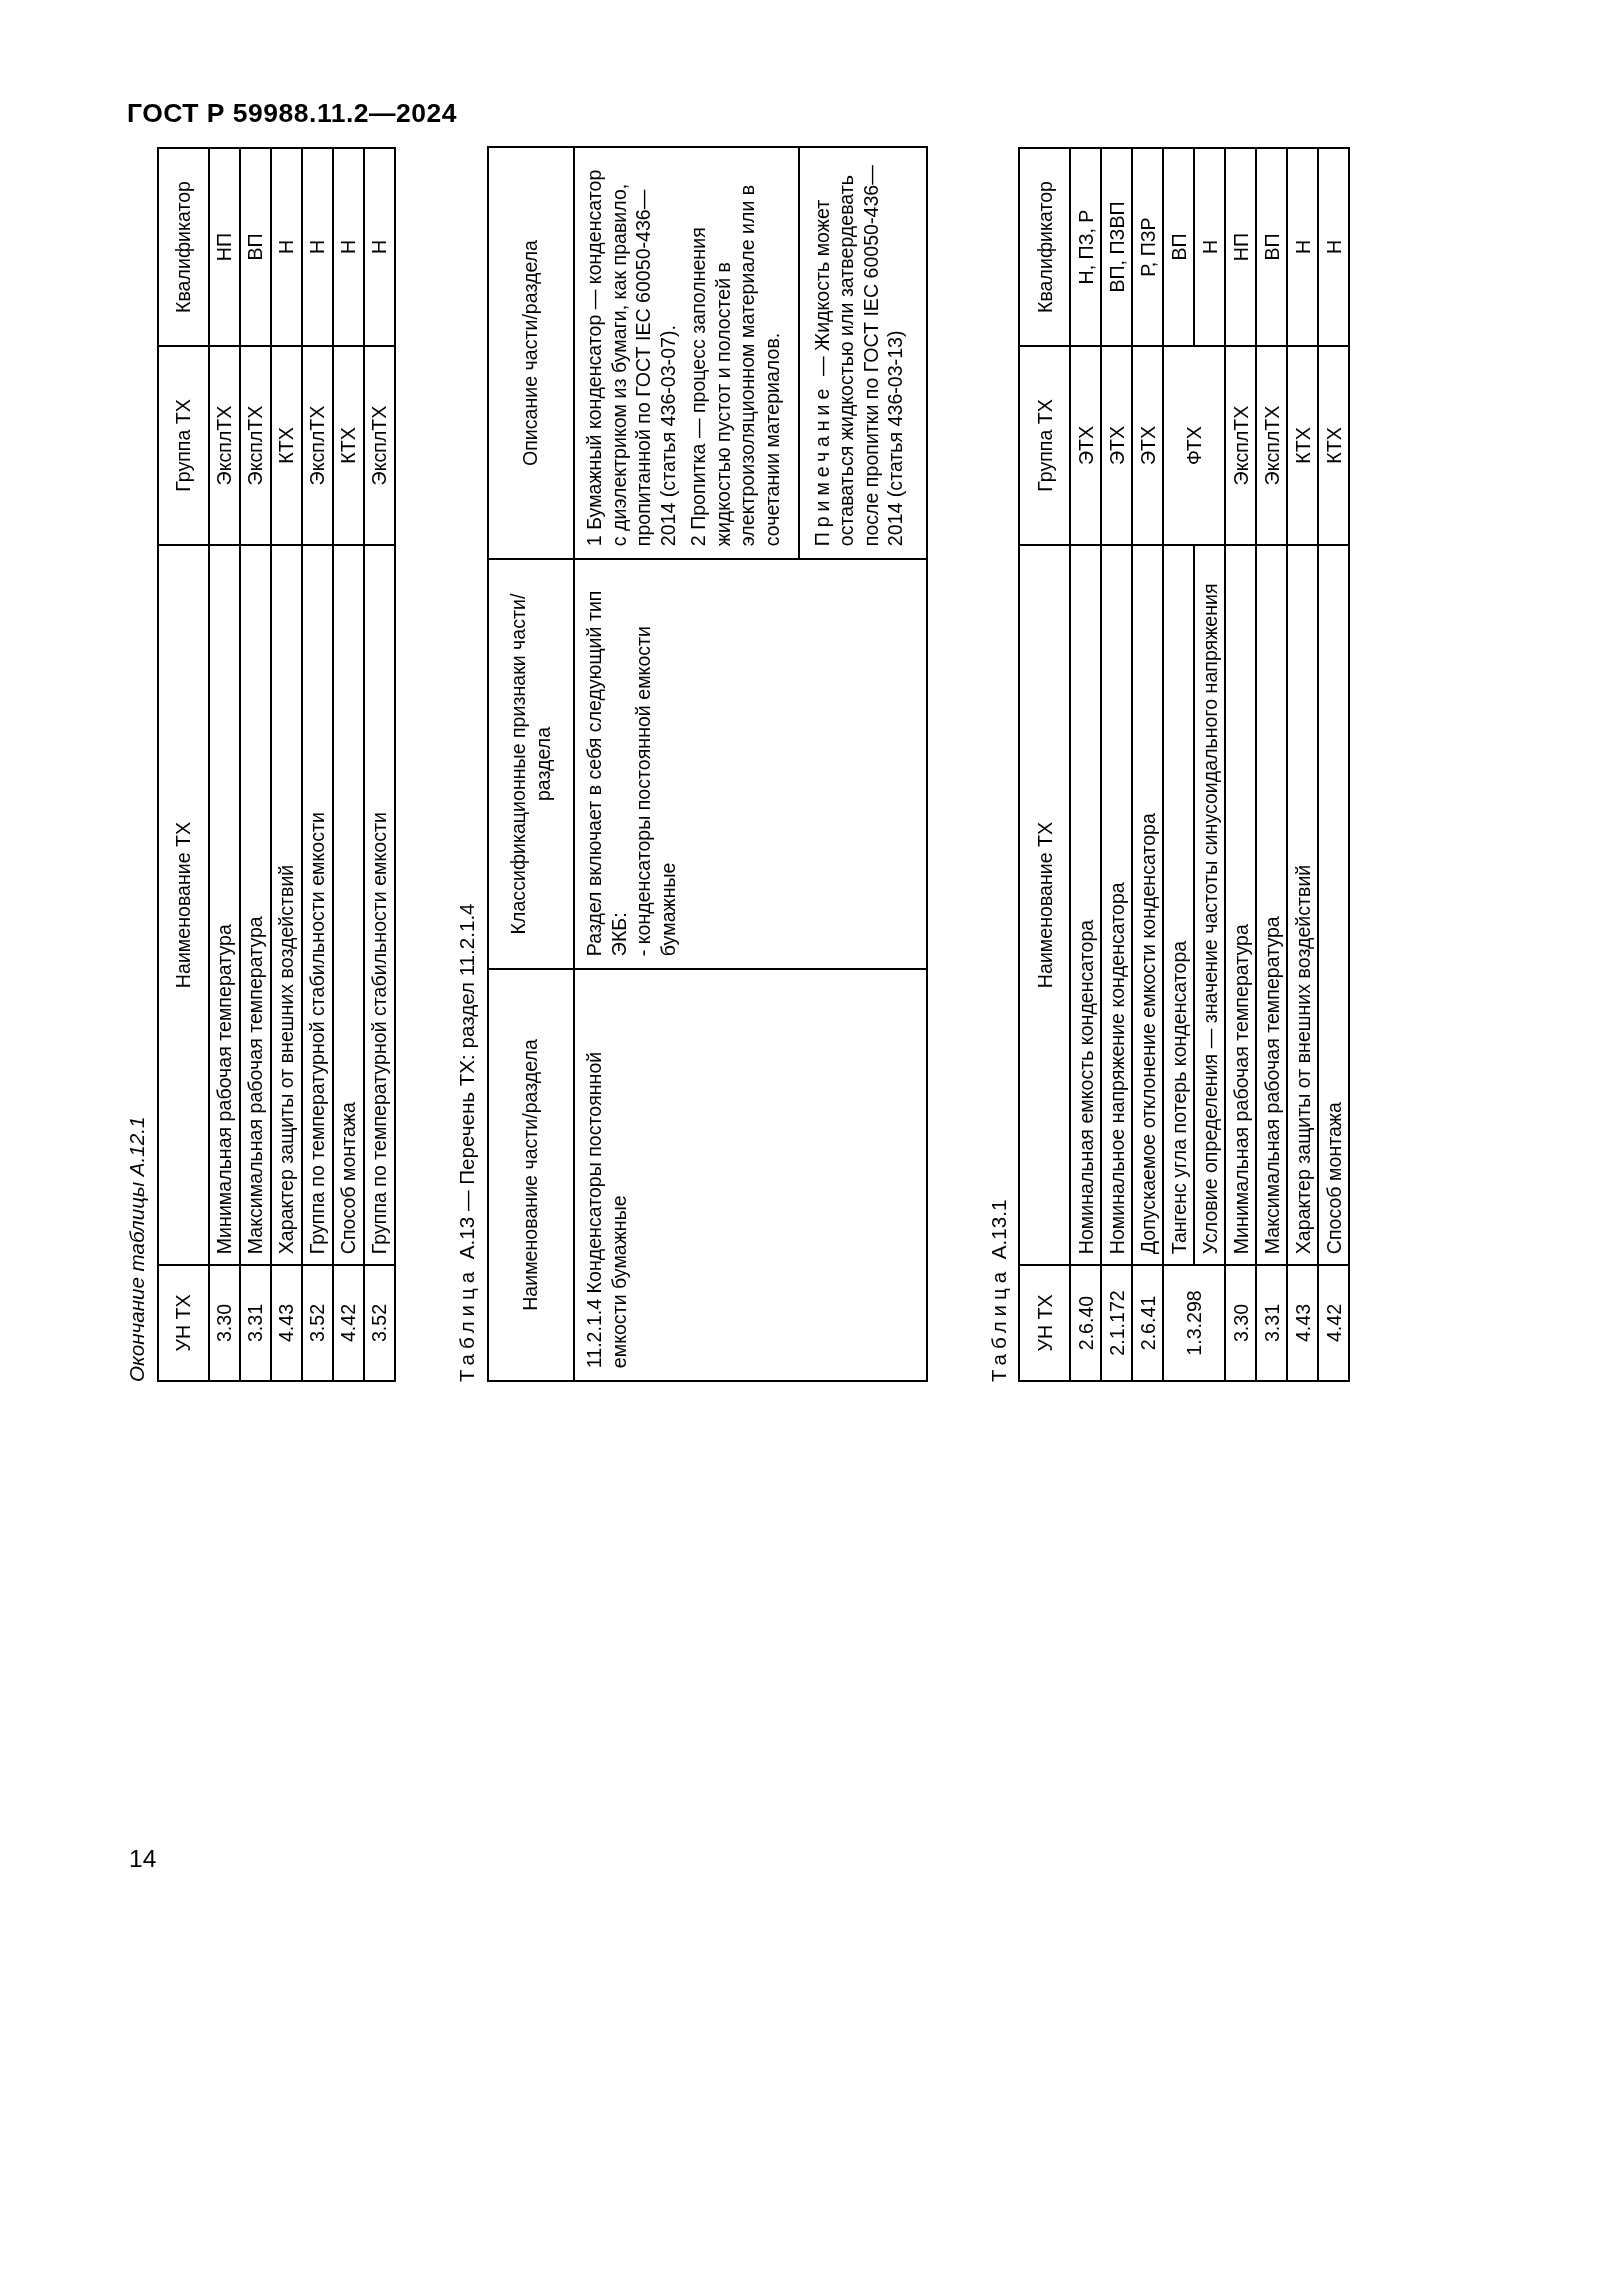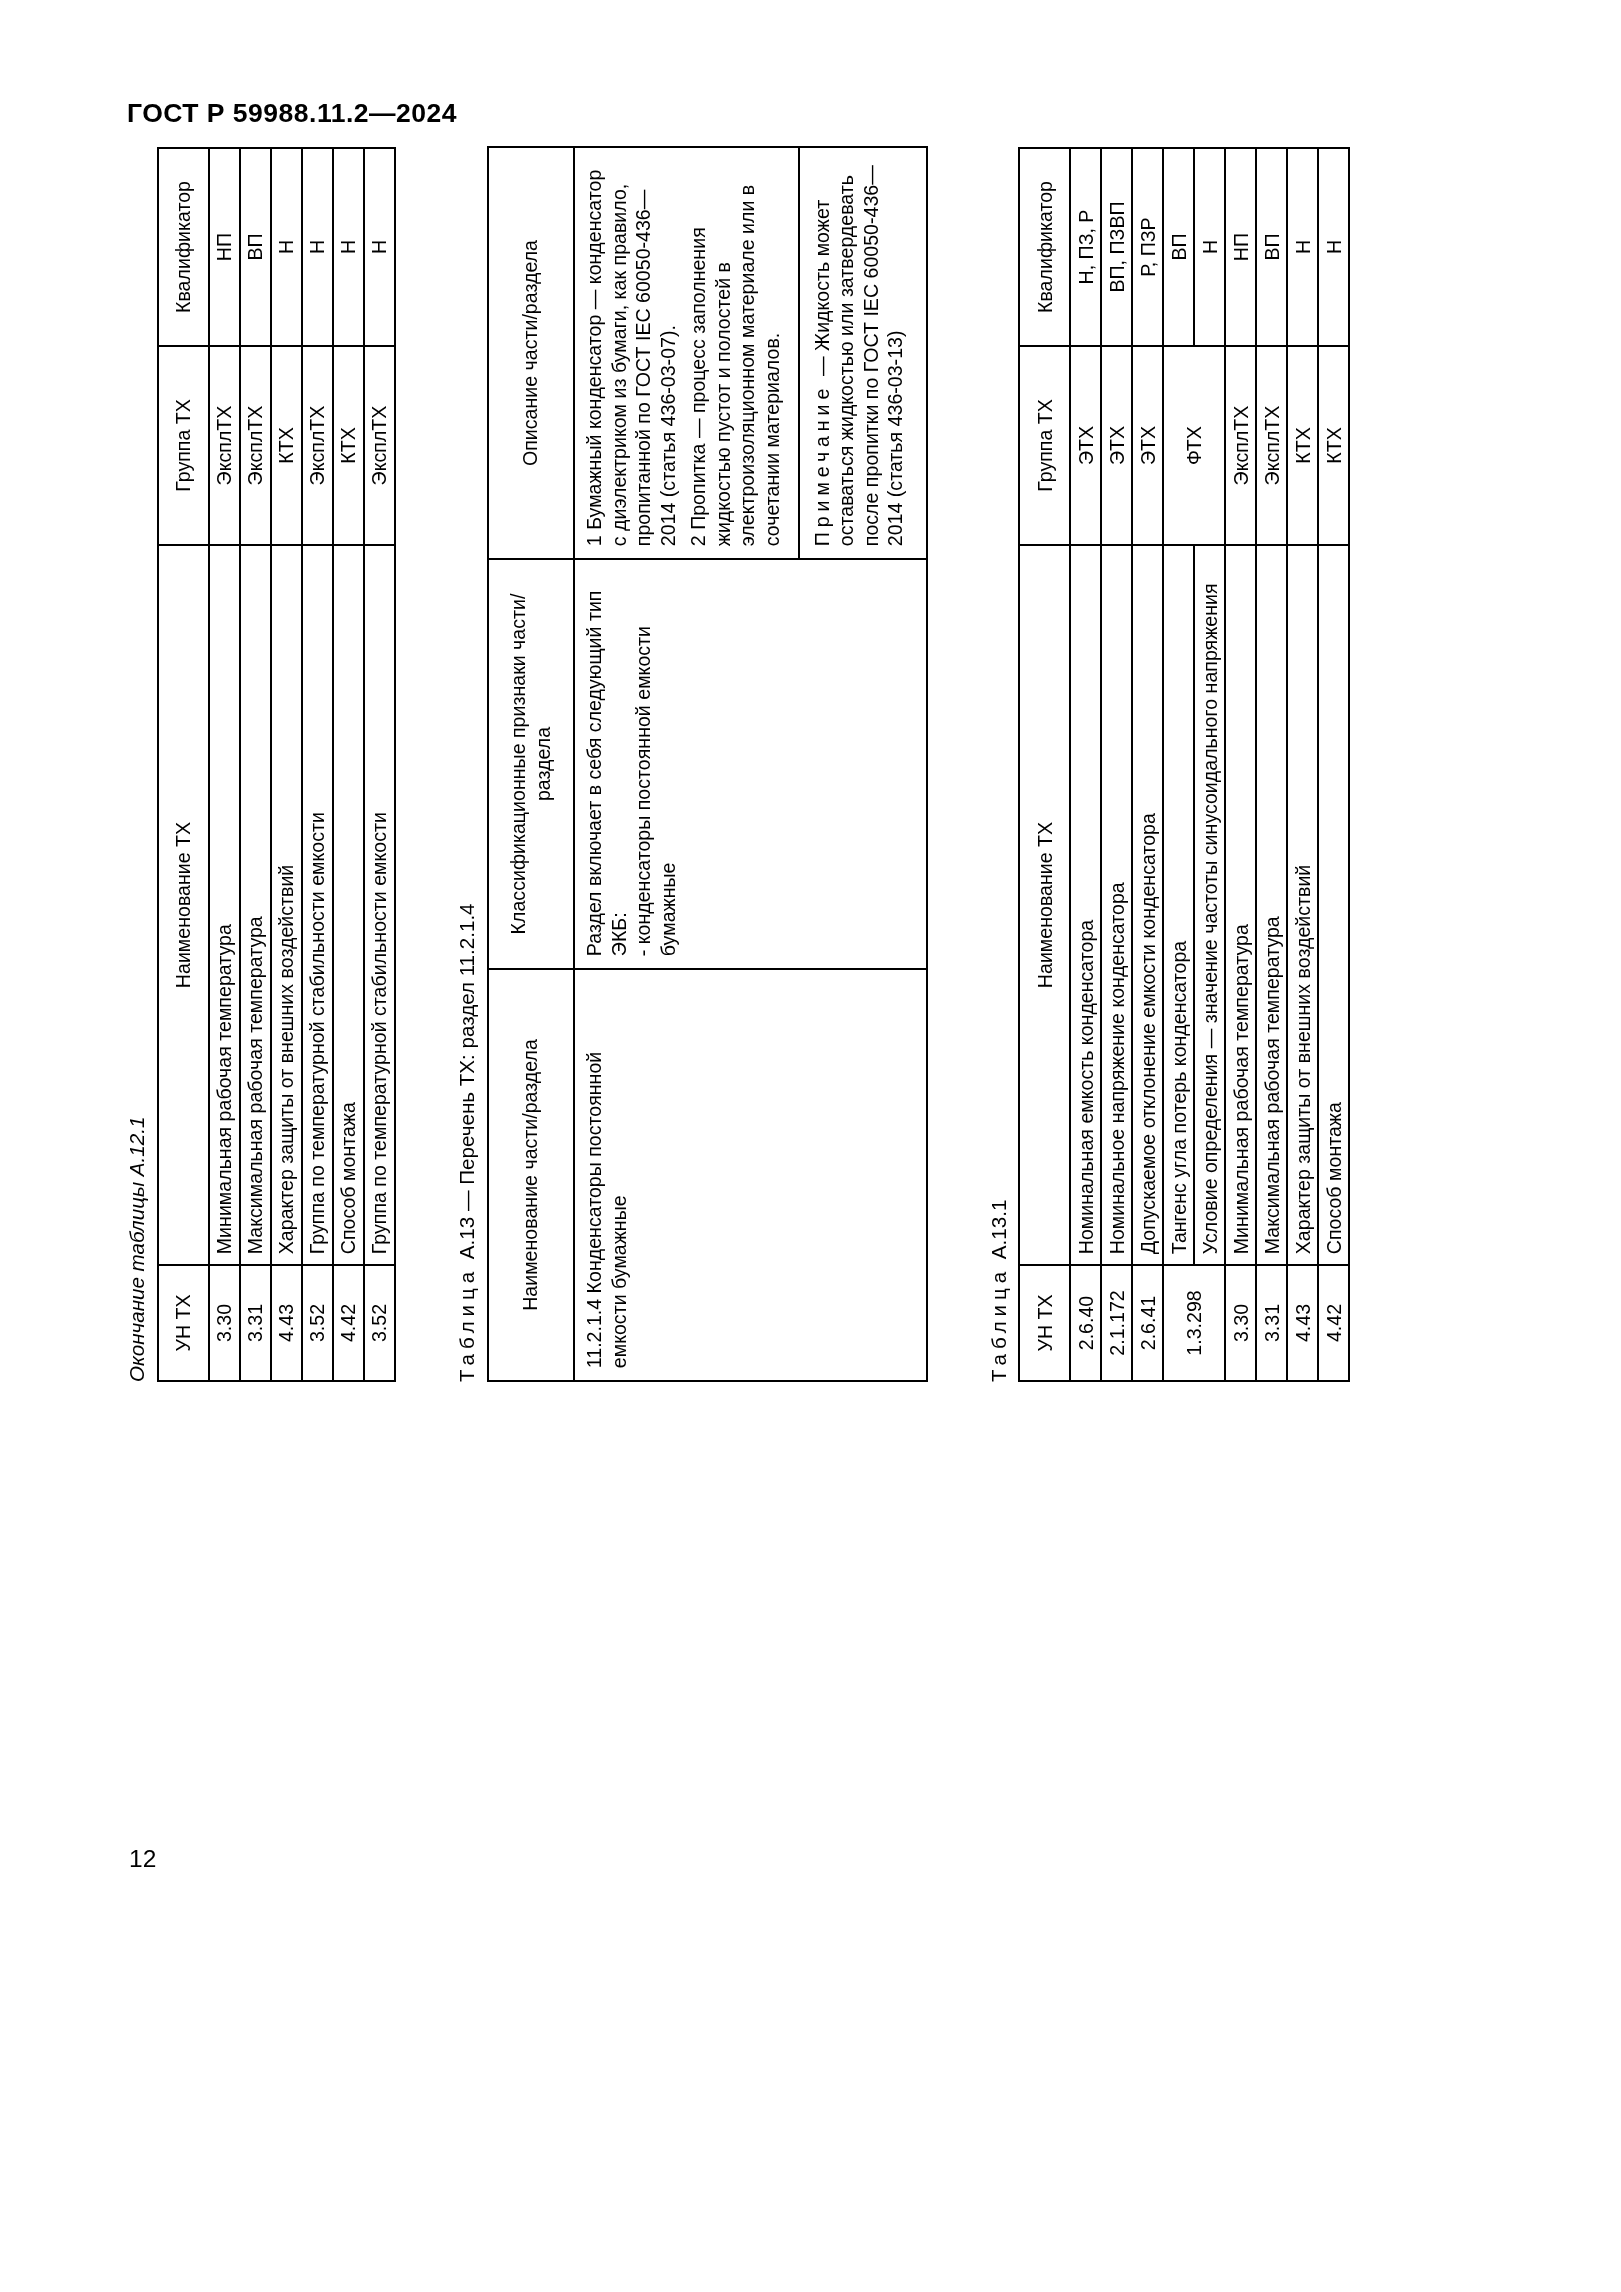--- a/index.html
+++ b/index.html
@@ -254,16 +254,16 @@
             <td class="l">Способ монтажа</td>
             <td class="c">КТХ</td>
             <td class="c">Н</td>
           </tr>
         </tbody>
       </table>
 
     </div>
   </div>
 
-  <div class="page-number">12</div>
+  <div class="page-number">14</div>
 
 </div>
 
 
 </body></html>

